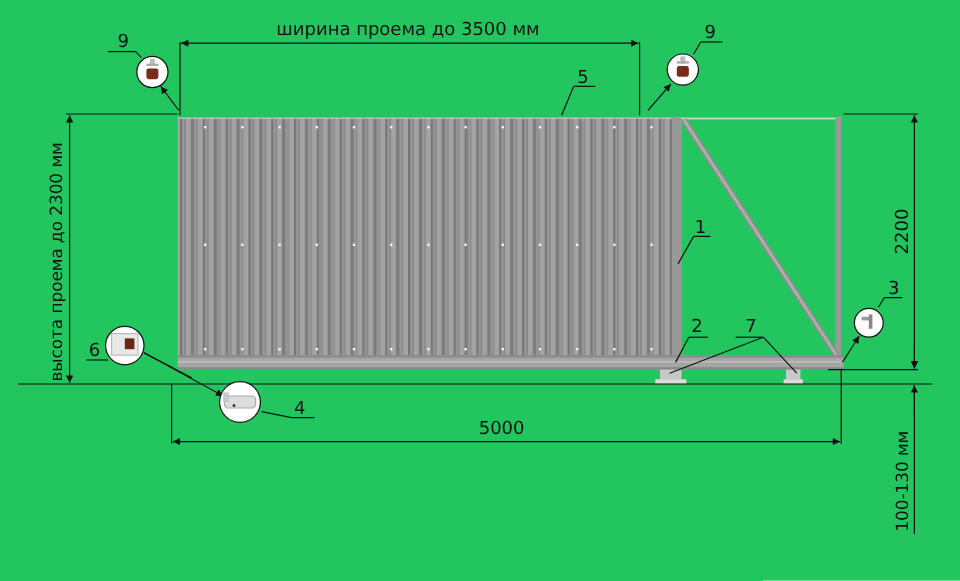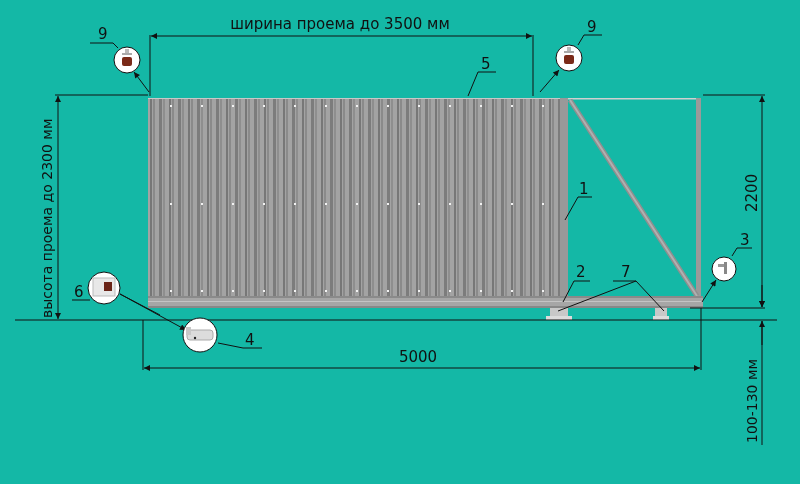--- a/index.html
+++ b/index.html
@@ -1,16 +1,16 @@
 <!DOCTYPE html>
 <html><head>
 <meta charset="utf-8">
 <style>
   html,body{margin:0;padding:0;background:#fff;}
-  #stage{position:relative;width:800px;height:484px;overflow:hidden;background:#14b8a6;font-family:"DejaVu Sans","Liberation Sans",sans-serif;}
+  #stage{position:relative;width:800px;height:484px;overflow:hidden;background:#22c55e;font-family:"DejaVu Sans","Liberation Sans",sans-serif;}
   svg{position:absolute;left:0;top:0;}
   .lbl{font-family:"DejaVu Sans","Liberation Sans",sans-serif;fill:#111;}
 </style>
 </head>
 <body>
 
 <div id="stage">
 <svg width="800" height="484" viewBox="0 0 800 484" xmlns="http://www.w3.org/2000/svg">
   <defs>
     <marker id="arr" viewBox="0 0 10 10" refX="10" refY="5" markerWidth="8" markerHeight="6" orient="auto-start-reverse">

